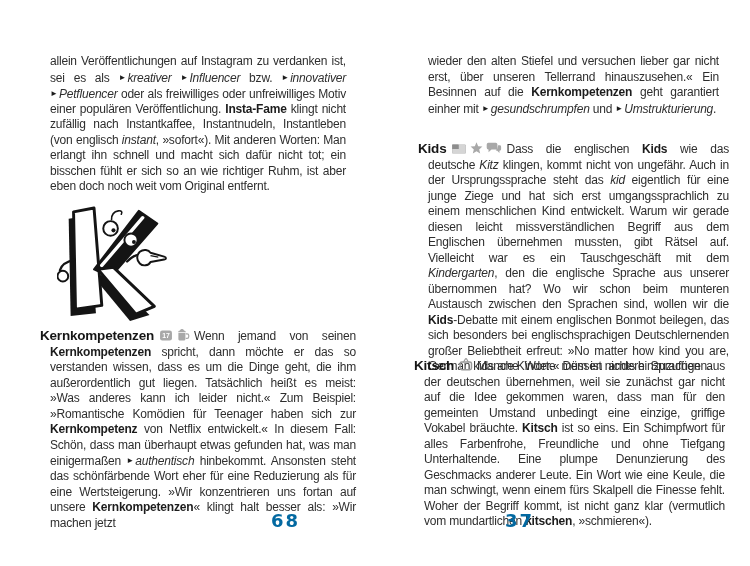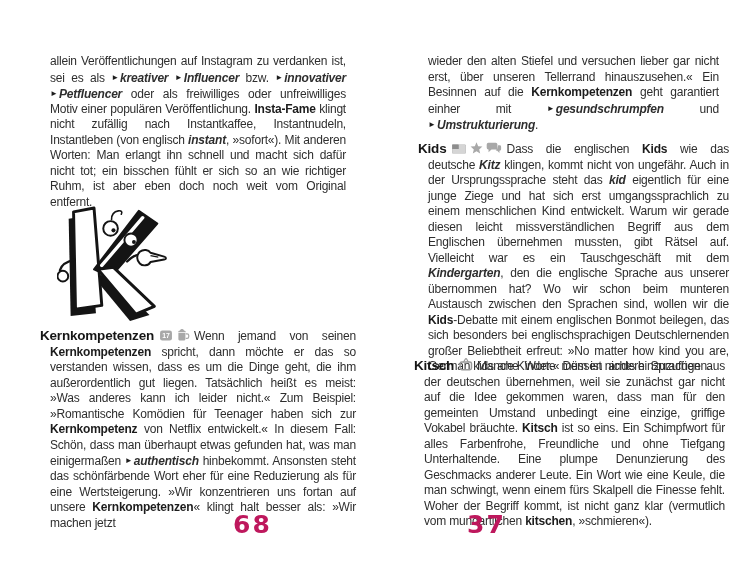--- a/index.html
+++ b/index.html
@@ -24,43 +24,44 @@
   .entry{ text-indent:-10px; padding-left:10px; }
   .term{
     font-weight:bold;
     font-size:13.5px;
     color:#161616;
     letter-spacing:-0.2px;
     margin-right:3px;
   }
   .entry-body{ margin-left:3px; }
   .run-b{font-weight:bold;color:#1c1c1c;}
-  .run-i{font-style:italic;font-weight:bold;}
+  .run-i{font-style:italic;}
   .run-arrow{
     font-size:8px;
     vertical-align:1.5px;
     letter-spacing:0;
     padding-right:1px;
     color:#1c1c1c;
     font-style:normal;
   }
   .inline-icon{
     display:inline-block;
     vertical-align:-1px;
     margin:0 1.5px;
     line-height:0;
     text-indent:0;
   }
   .page-number{
     position:absolute;
-    font-size:25px;
+    font-size:18px;
     font-weight:bold;
     letter-spacing:2px;
-    color:#be185d;
+    color:#0369a1;
     font-family:"DejaVu Sans","Liberation Sans",sans-serif;
+    margin-left:38px;
   }
   #k-figure{position:absolute;left:57px;top:199px;width:112px;height:127px;}
 </style>
 </head>
 <body>
 
 <div id="spread">
 
   <div class="textblock" style="left:50px;top:54px;width:296px;"><span>allein Veröffentlichungen auf Instagram zu verdanken ist, sei es als </span><span class="run-arrow">►</span><span class="run-i">kreativer</span><span> </span><span class="run-arrow">►</span><span class="run-i">Influencer</span><span> bzw. </span><span class="run-arrow">►</span><span class="run-i">innovativer</span><span> </span><span class="run-arrow">►</span><span class="run-i">Petfluencer</span><span> oder als freiwilliges oder unfreiwilliges Motiv einer populären Veröffentlichung. </span><span class="run-b">Insta-Fame</span><span> klingt nicht zufällig nach Instantkaffee, Instantnudeln, Instantleben (von englisch </span><span class="run-i">instant</span><span>, »sofort«). Mit anderen Worten: Man erlangt ihn schnell und macht sich dafür nicht tot; ein bisschen fühlt er sich so an wie richtiger Ruhm, ist aber eben doch noch weit vom Original entfernt.</span></div>
 

